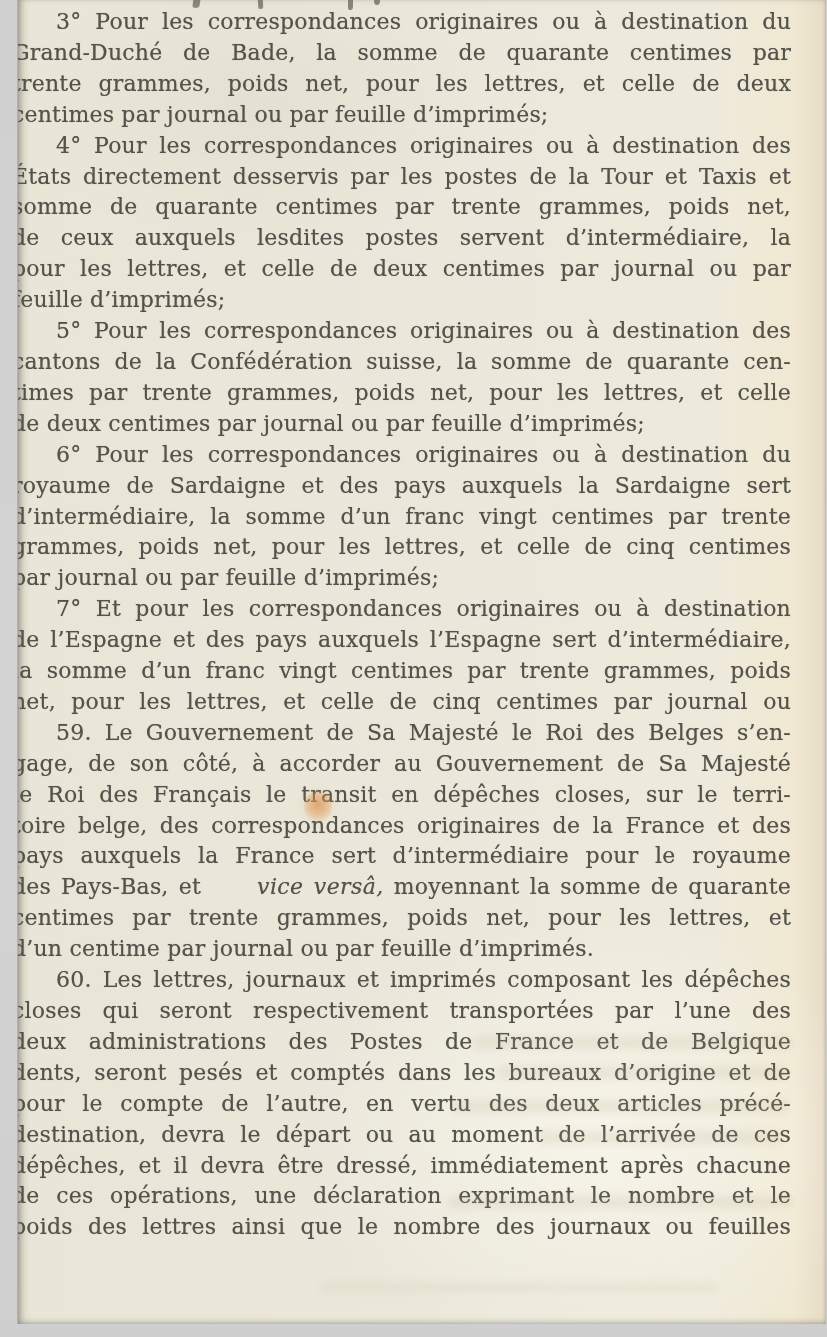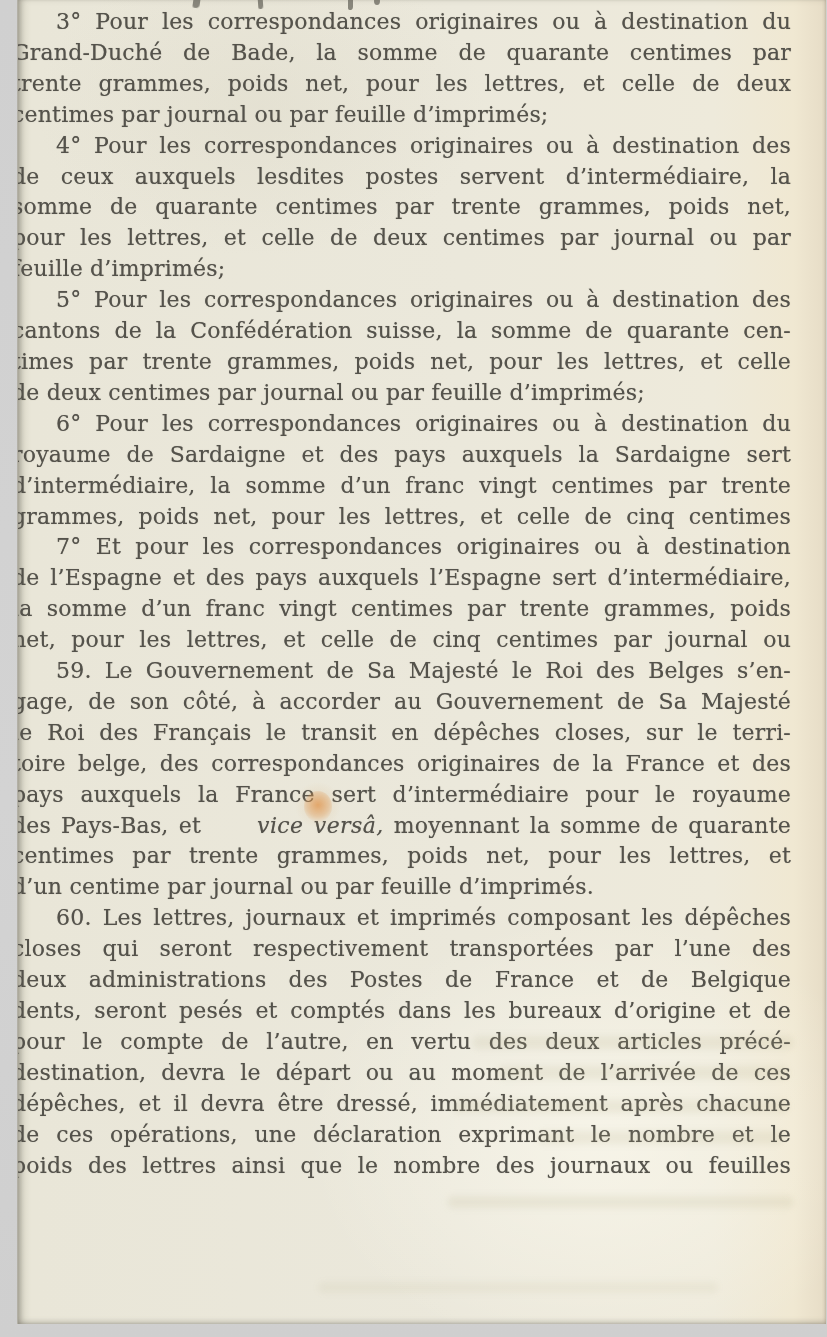--- a/index.html
+++ b/index.html
@@ -72,32 +72,34 @@
 <body>
 
 <div class="scan">
   <div class="paper">
     <div class="text-block">
         <div class="line indent">3°  Pour les correspondances originaires ou à destination du</div>
         <div class="line">Grand-Duché de Bade, la somme de quarante centimes par</div>
         <div class="line">trente grammes, poids net, pour les lettres, et celle de deux</div>
         <div class="line last">centimes par journal ou par feuille d’imprimés;</div>
         <div class="line indent">4°  Pour les correspondances originaires ou à destination des</div>
+        <div class="line">États directement desservis par les postes de la Tour et Taxis et</div>
+        <div class="line">somme de quarante centimes par trente grammes, poids net,</div>
         <div class="line">de ceux auxquels lesdites postes servent d’intermédiaire, la</div>
-        <div class="line">somme de quarante centimes par trente grammes, poids net,</div>
         <div class="line">pour les lettres, et celle de deux centimes par journal ou par</div>
         <div class="line last">feuille d’imprimés;</div>
         <div class="line indent">5°  Pour les correspondances originaires ou à destination des</div>
         <div class="line">cantons de la Confédération suisse, la somme de quarante cen-</div>
         <div class="line">times par trente grammes, poids net, pour les lettres, et celle</div>
         <div class="line last">de deux centimes par journal ou par feuille d’imprimés;</div>
         <div class="line indent">6°  Pour les correspondances originaires ou à destination du</div>
         <div class="line">royaume de Sardaigne et des pays auxquels la Sardaigne sert</div>
         <div class="line">d’intermédiaire, la somme d’un franc vingt centimes par trente</div>
         <div class="line">grammes, poids net, pour les lettres, et celle de cinq centimes</div>
+        <div class="line last">par journal ou par feuille d’imprimés;</div>
         <div class="line indent">7°  Et pour les correspondances originaires ou à destination</div>
         <div class="line">de l’Espagne et des pays auxquels l’Espagne sert d’intermédiaire,</div>
         <div class="line">la somme d’un franc vingt centimes par trente grammes, poids</div>
         <div class="line">net, pour les lettres, et celle de cinq centimes par journal ou</div>
         <div class="line indent">59. Le Gouvernement de Sa Majesté le Roi des Belges s’en-</div>
         <div class="line">gage, de son côté, à accorder au Gouvernement de Sa Majesté</div>
         <div class="line">le Roi des Français le transit en dépêches closes, sur le terri-</div>
         <div class="line">toire belge, des correspondances originaires de la France et des</div>
         <div class="line">pays auxquels la France sert d’intermédiaire pour le royaume</div>
         <div class="line"><span>des Pays-Bas, et </span><i>vice versâ,</i><span> moyennant la somme de quarante</span></div>

